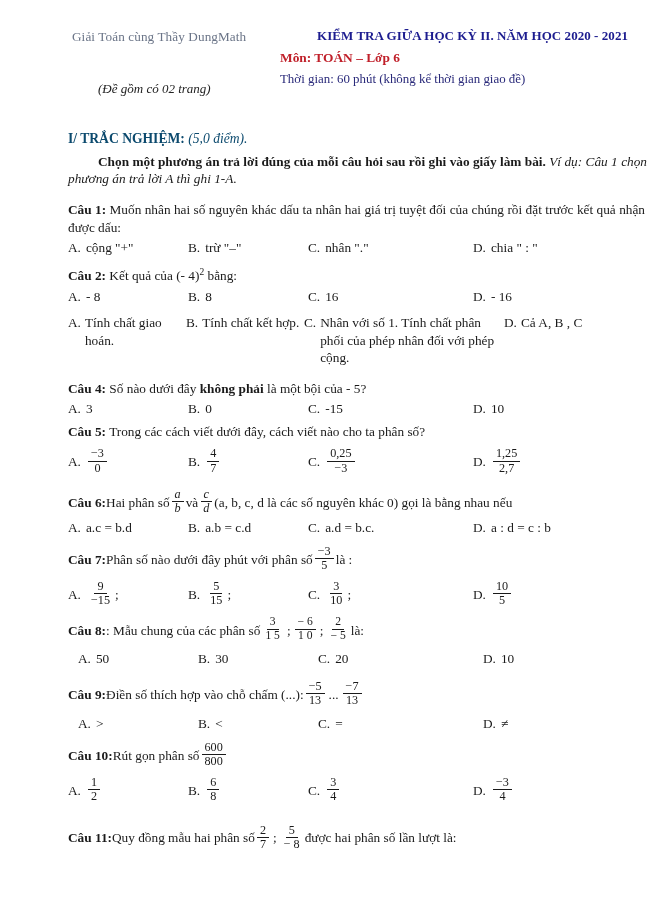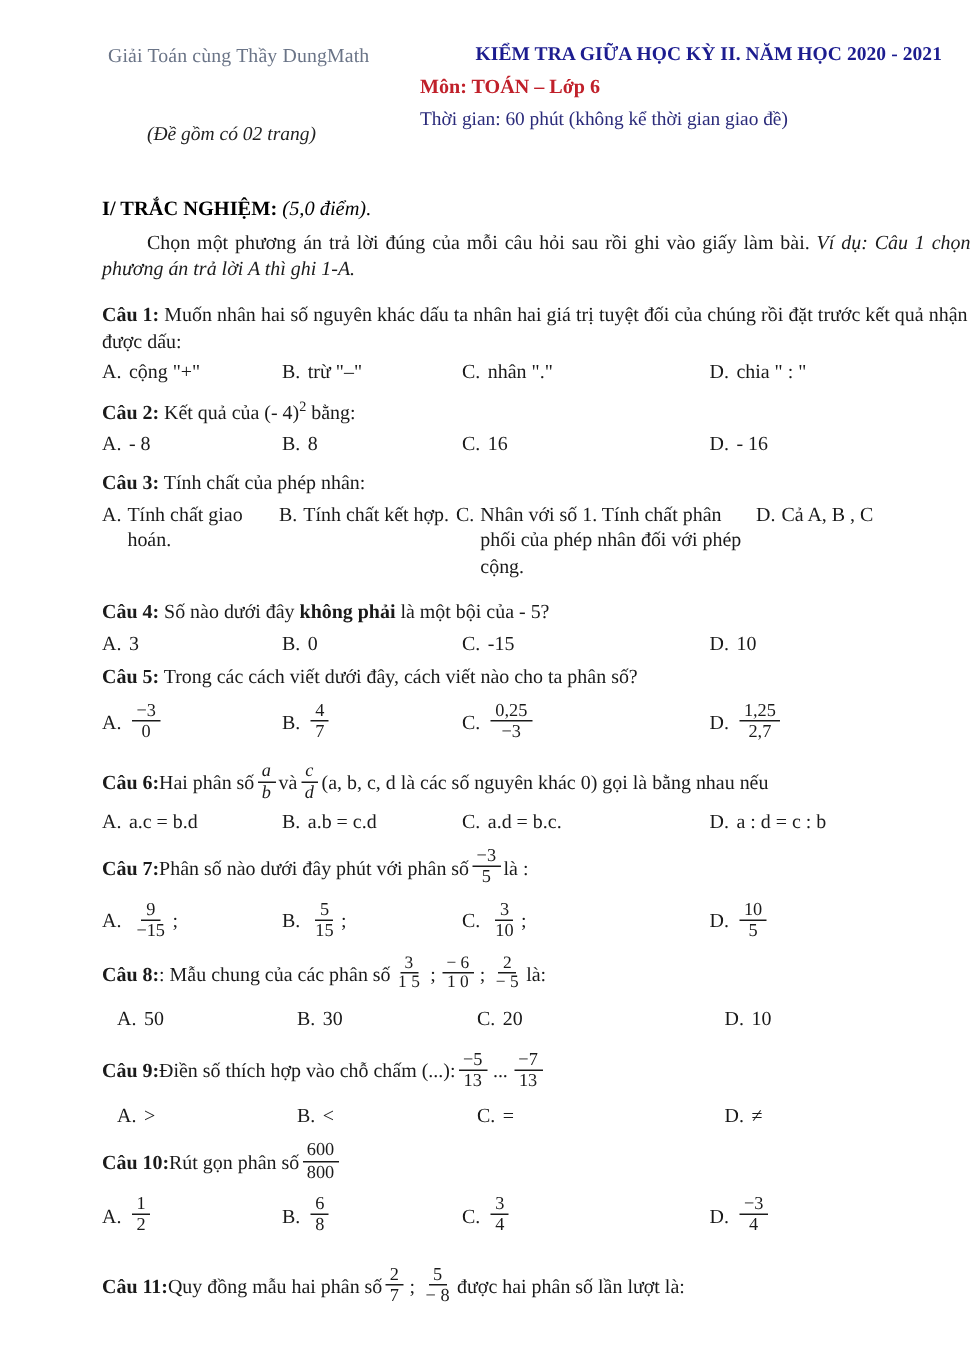--- a/index.html
+++ b/index.html
@@ -82,38 +82,38 @@
   }
 
   
   .content {
     position: relative;
     padding: 0 14px 0 56px;
   }
   .section-head {
     margin-top: 18px;
     font-size: 13.6px;
-    color: #000000;
+    color: #0c4a6e;
     white-space: nowrap;
   }
   .section-head .st {
     font-weight: bold;
   }
   .section-head .sp {
     font-style: italic;
     font-weight: normal;
   }
   .instruction {
     margin-top: 5px;
     font-size: 13.3px;
     text-align: justify;
     text-indent: 30px;
     padding-right: 4px;
   }
-  .instruction .b { font-weight: normal; }
+  .instruction .b { font-weight: bold; }
   .instruction .i { font-style: italic; }
 
   .q {
     margin-top: 9px;
   }
   .q.tight { margin-top: 5px; }
   .q.wide  { margin-top: 13px; }
   .q.xwide { margin-top: 20px; }
 
   .qtext {
@@ -246,23 +246,20 @@
           <span>16</span>
         </div>
         <div class="opt">
           <span class="ol">D.</span>
           <span>- 16</span>
         </div>
       </div>
     </div>
 
     <div class="q">
-      <div class="qtext">
-        <span class="lbl">Câu 3:</span><span> Tính chất của phép nhân:</span>
-      </div>
       <div class="opts c4w">
         <div class="opt">
           <span class="ol">A.</span>
           <span>Tính chất giao hoán.</span>
         </div>
         <div class="opt">
           <span class="ol">B.</span>
           <span>Tính chất kết hợp.</span>
         </div>
         <div class="opt">

